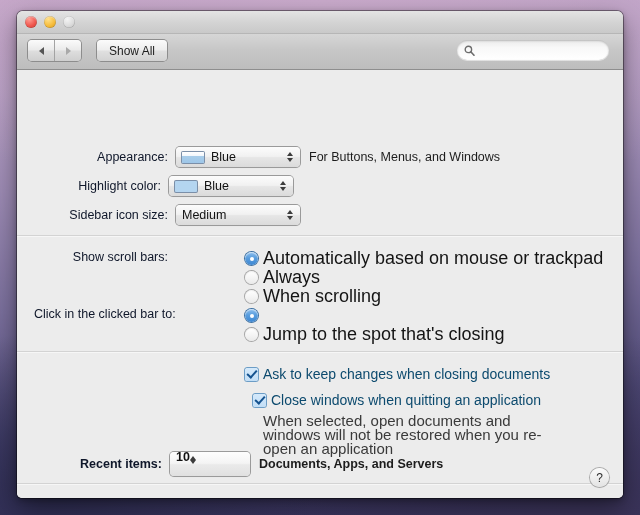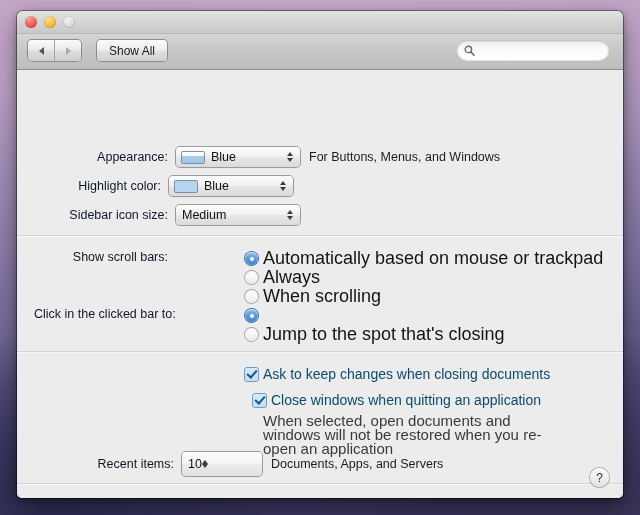--- a/index.html
+++ b/index.html
@@ -303,21 +303,21 @@
   }
 
   
   .stepper {
     position: relative;
     height: 20px;
     border-radius: 4px;
     background: linear-gradient(to bottom, #fdfdfd 0%, #f4f4f4 47%, #eaeaea 53%, #e0e0e0 100%);
     box-shadow: 0 0 0 1px #9a9a9a, 0 1px 1px rgba(0,0,0,.10);
     display: flex;
-    align-items: center;
+    align-items: flex-end;
     padding: 12px 6px;
     font-size: 12.5px;
     color: #111;
     box-sizing: border-box;
   }
 
   
   #help-button {
     position: absolute;
     right: 14px;
@@ -448,21 +448,21 @@
       <span class="checkbox on"></span>
       <span class="check-text">Ask to keep changes when closing documents</span>
     </div>
 
     <div class="check-line" style="left:236px; top:322px;">
       <span class="checkbox on"></span>
       <span class="check-text">Close windows when quitting an application</span>
     </div>
     <div class="help-text" style="left:246px; top:344px;">When selected, open documents and windows will not be restored when you re-open an application</div>
 
-    <div class="row" style="left:23px; top:382px;">
+    <div class="row" style="left:11px; top:382px;font-weight:bold;">
       <div class="row-label">Recent items:</div>
       <div class="stepper" style="width:80px">
         <span>10</span>
         <span class="caret">
             <i class="up"></i>
             <i class="down"></i>
           </span>
       </div>
       <div class="trailing">Documents, Apps, and Servers</div>
     </div>

